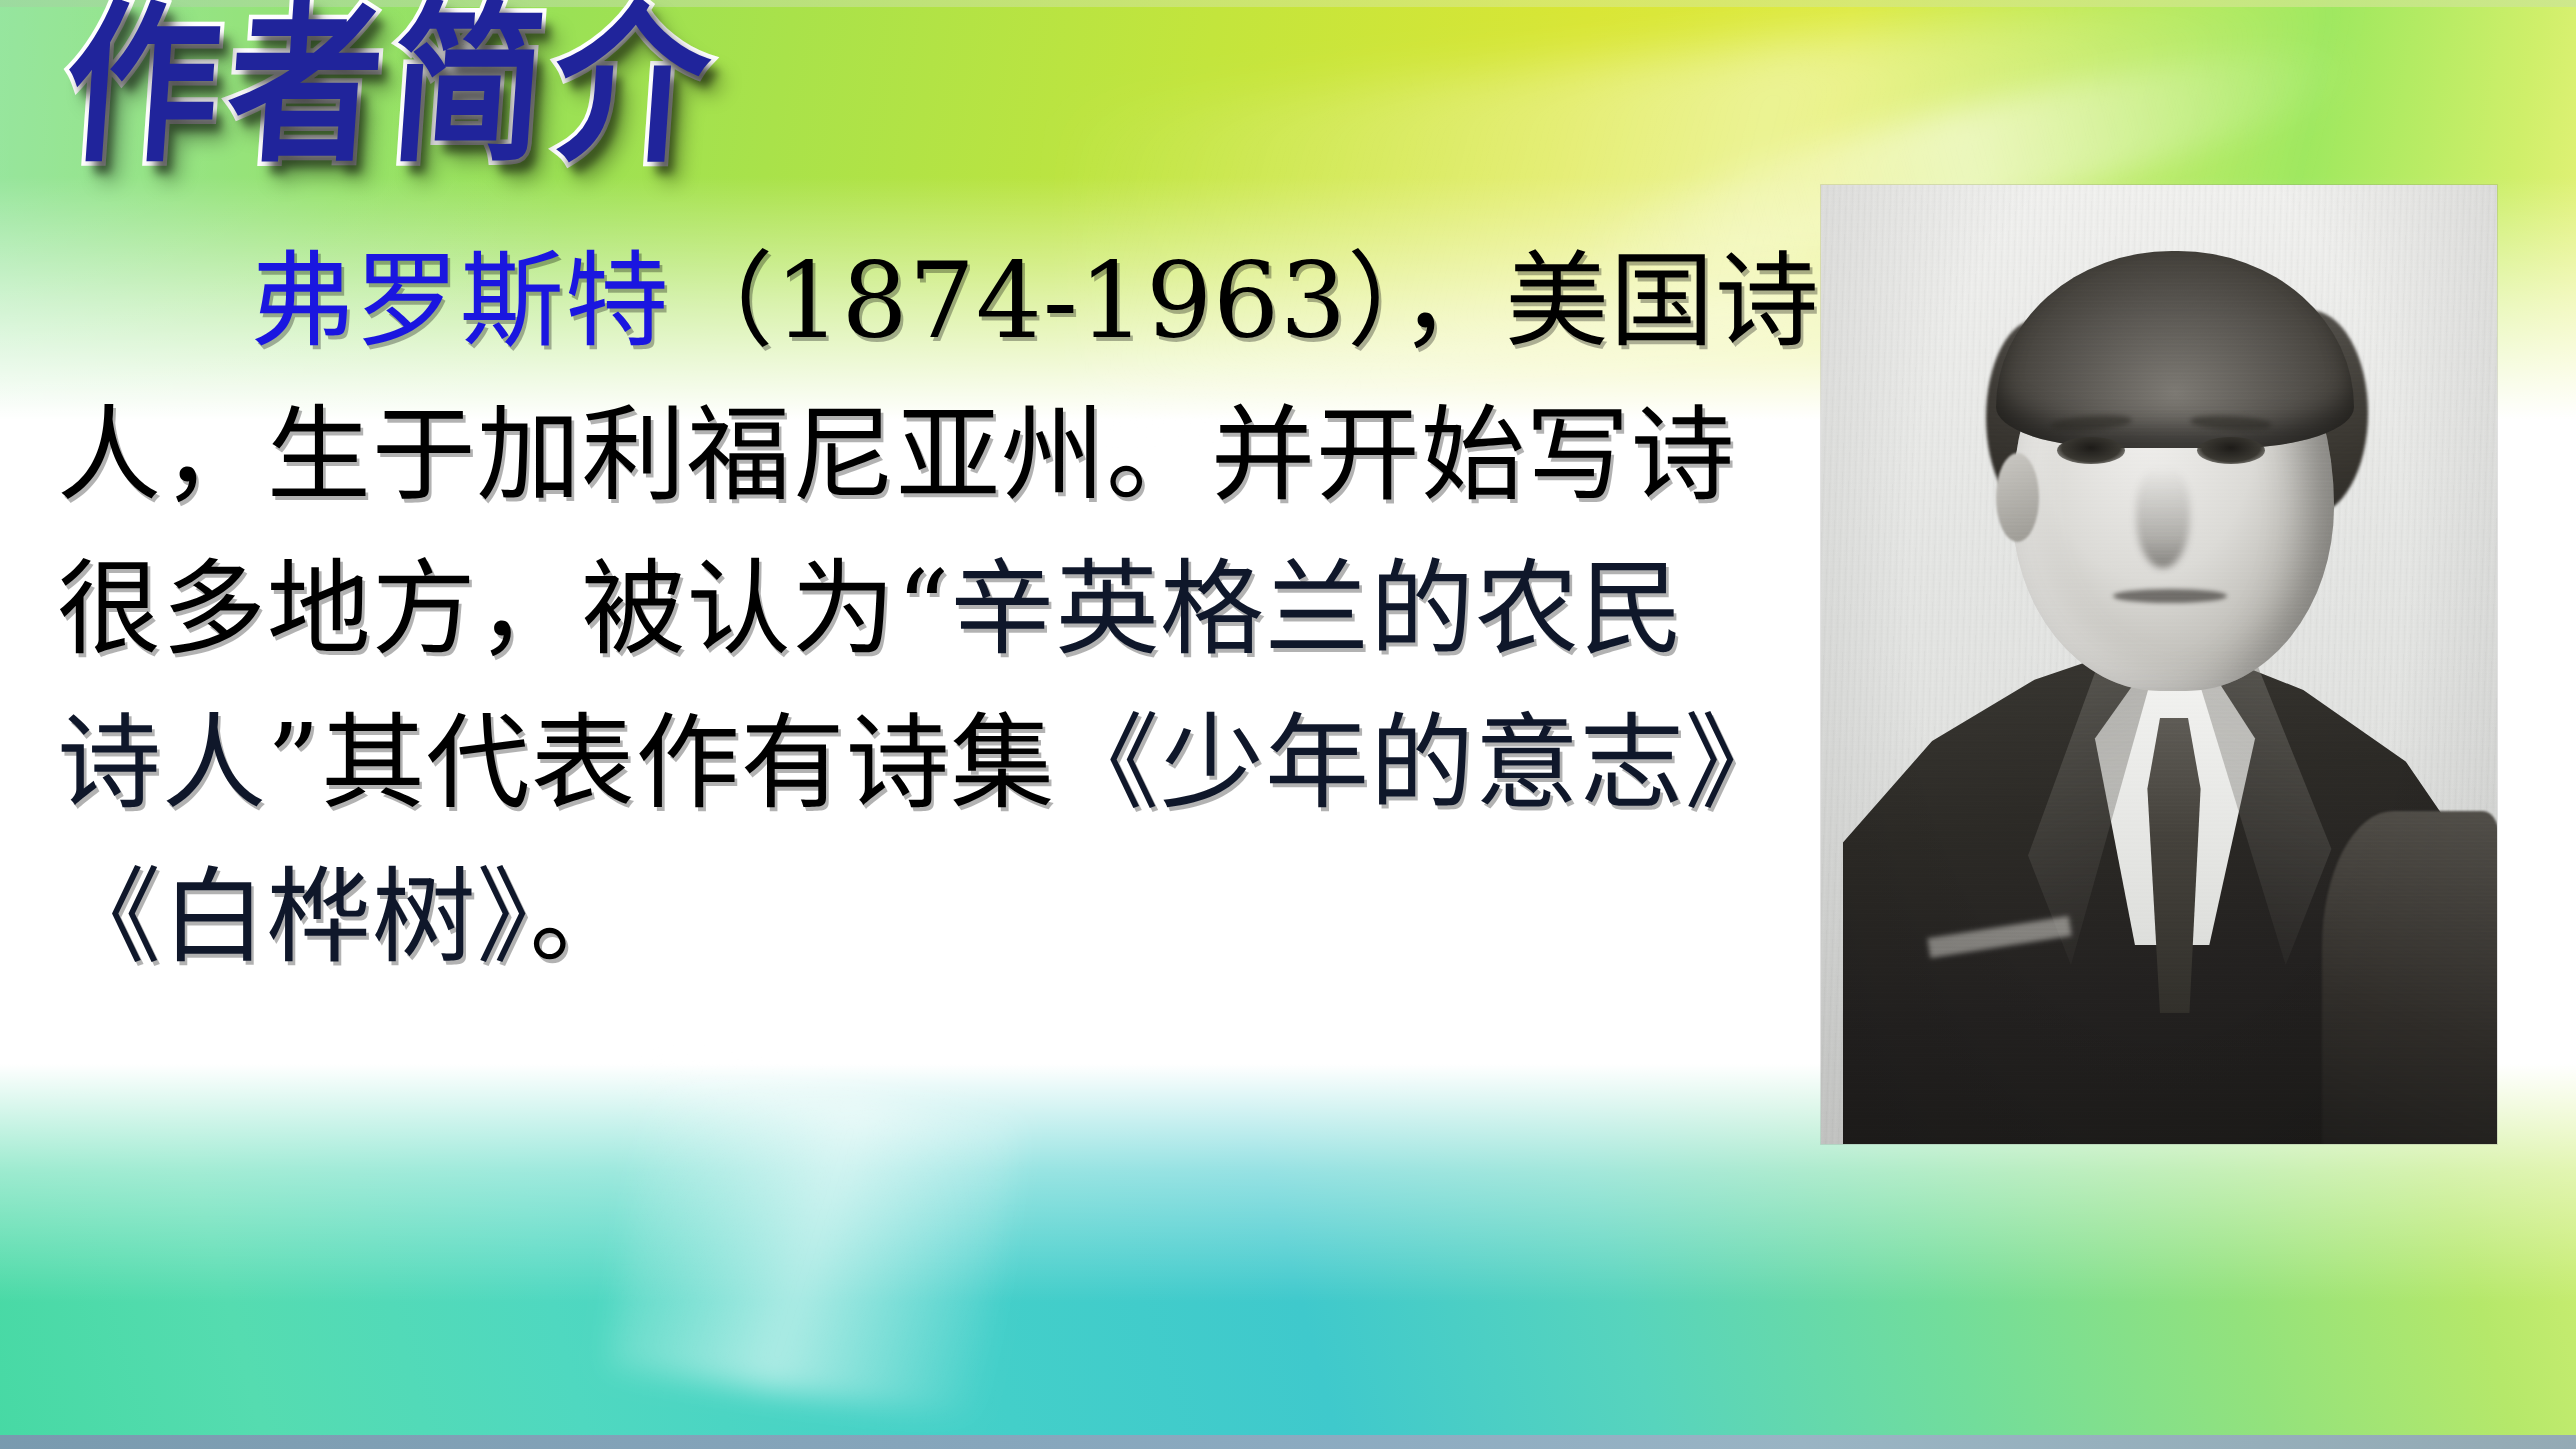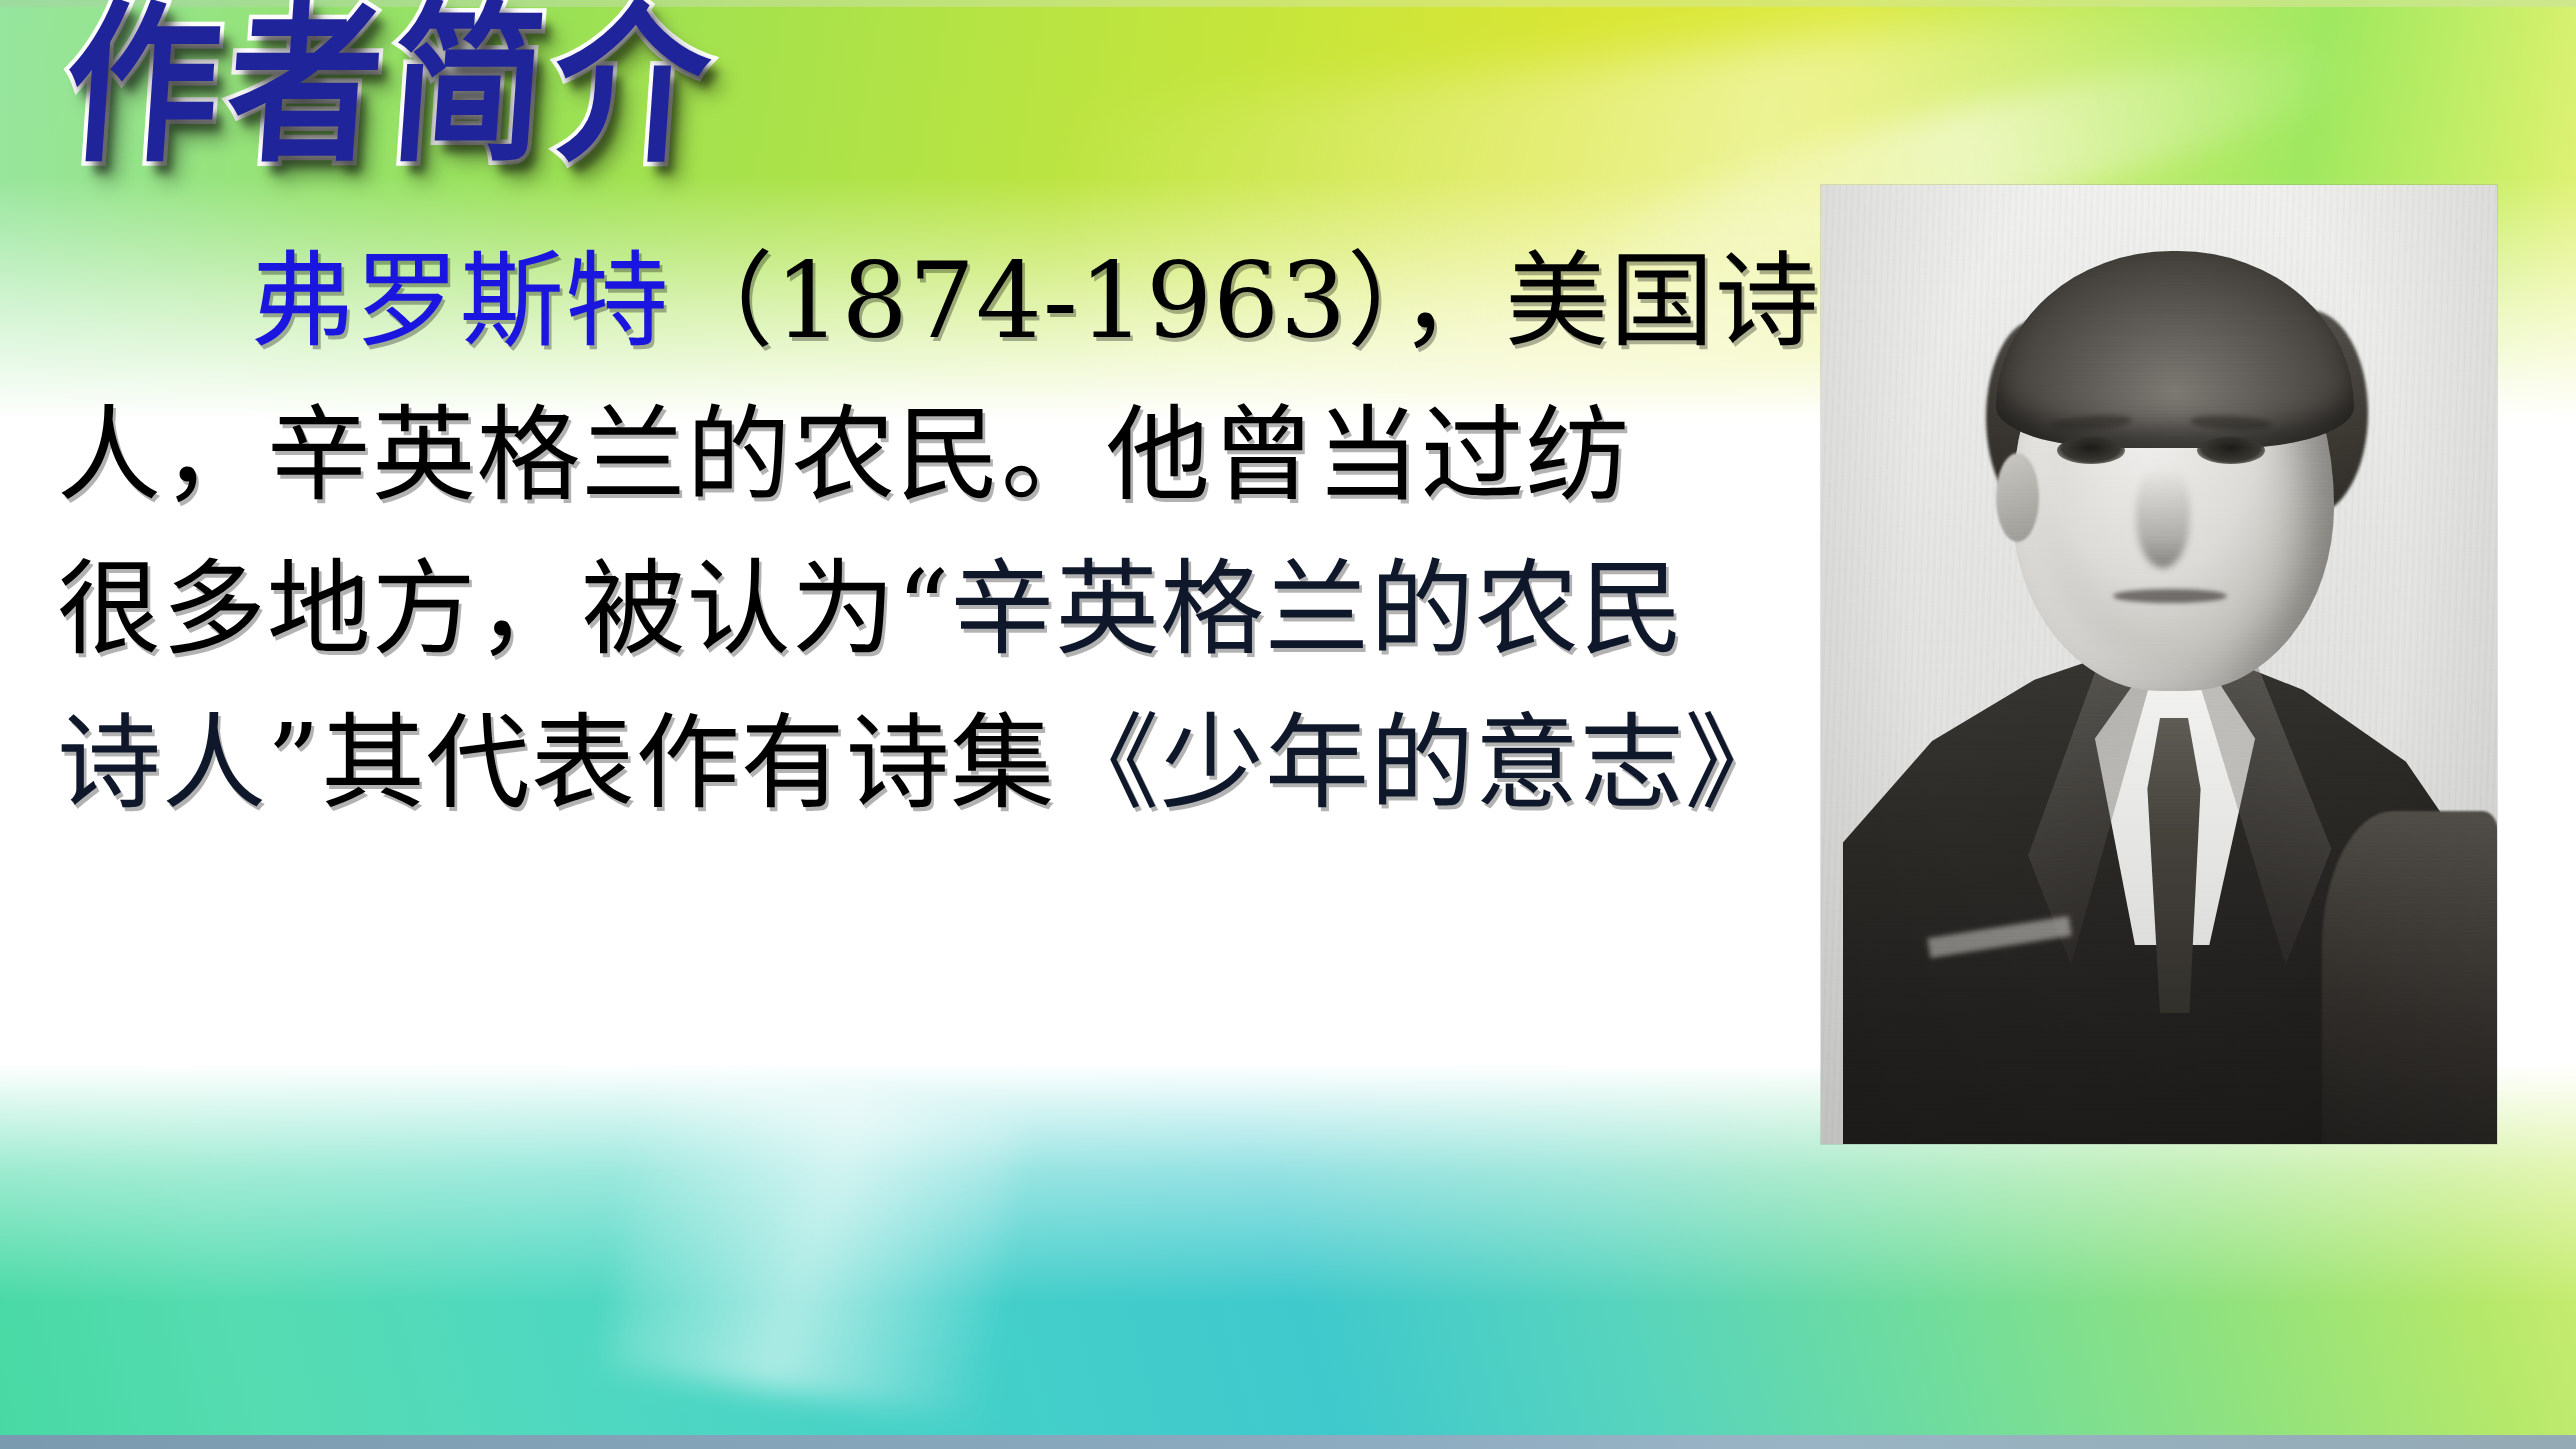--- a/index.html
+++ b/index.html
@@ -346,23 +346,24 @@
   <div class="bg-topline"></div>
 
   <div class="bg-bottom"></div>
   <div class="bg-bottom-sheen"></div>
   <div class="bg-bottomline"></div>
 
   <div class="title">作者简介</div>
 
   <div class="body-text" id="body-text">
       <span class="ln first"><span class="tx-blue">弗罗斯特</span><span class="tx-blk">（1874-1963），美国诗</span></span>
-      <span class="ln"><span class="tx-blk">人，辛英格兰的农民。他曾当过纺</span></span>
+      <span class="ln"><span class="tx-blk">人，生于加利福尼亚州。并开始写诗</span></span>
       <span class="ln"><span class="tx-blk">很多地方，被认为“</span><span class="tx-red">辛英格兰的农民</span></span>
       <span class="ln"><span class="tx-red">诗人</span><span class="tx-blk">”其代表作有诗集</span><span class="tx-red">《少年的意志》</span></span>
+      <span class="ln"><span class="tx-red">《白桦树》</span><span class="tx-blk">。</span></span>
     </div>
 
   <div class="photo-frame">
     <div class="paper"></div>
     <div class="ph-jacket"></div>
     <div class="ph-arm-r"></div>
     <div class="ph-shirt"></div>
     <div class="ph-lapel-l"></div>
     <div class="ph-lapel-r"></div>
     <div class="ph-tie"></div>

